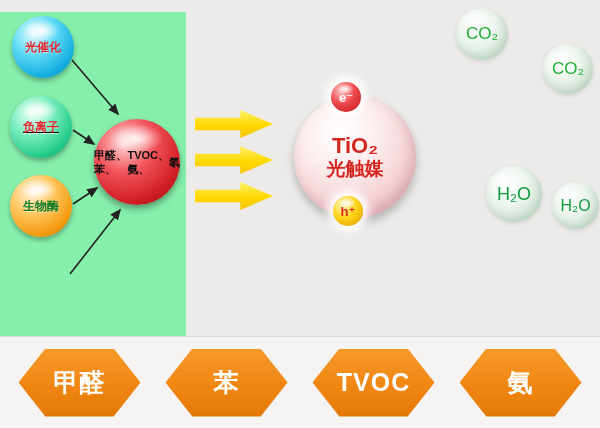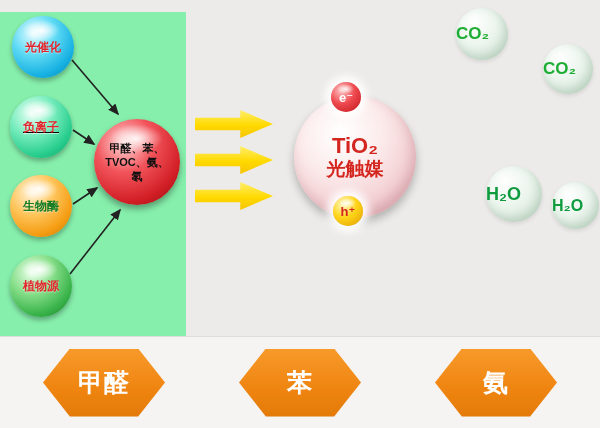--- a/index.html
+++ b/index.html
@@ -40,21 +40,21 @@
   #src-4{left:10px;top:243px;}
   #src-1 .lbl,#src-2 .lbl,#src-4 .lbl{color:#e3242b;}
   #src-3 .lbl{color:#157c23;}
   .src-sphere .lbl{position:relative;z-index:2;text-shadow:0 1px 1px rgba(255,255,255,.5);}
 
   
   .pollutant-sphere{
     position:absolute;left:94px;top:107px;width:86px;height:86px;border-radius:50%;
     background:radial-gradient(circle at 35% 28%,#ffd9d9 0%,#f2545b 35%,#d31f26 70%,#90090e 100%);
     box-shadow:0 4px 6px rgba(0,0,0,.35);
-    display:flex;flex-direction:column;align-items:center;justify-content:center;
+    display:flex;flex-direction:row;align-items:center;justify-content:center;
     font-size:11px;font-weight:bold;color:#111;line-height:1.3;
   }
   .pollutant-sphere::before{
     content:"";position:absolute;left:18%;top:6%;width:62%;height:34%;border-radius:50%;
     background:radial-gradient(ellipse at center,rgba(255,255,255,.9),rgba(255,255,255,0) 70%);
   }
   .pollutant-sphere span{position:relative;z-index:2;}
 
   
   .connectors{position:absolute;left:0;top:0;width:186px;height:336px;pointer-events:none;}
@@ -100,22 +100,22 @@
     left:333px;top:196px;
     background:radial-gradient(circle at 35% 28%,#fff7c8 0%,#ffd519 45%,#e09a00 100%);
     color:#d4251f;
   }
 
   
   .bubble{
     position:absolute;border-radius:50%;
     background:radial-gradient(circle at 35% 28%,rgba(255,255,255,.98) 0%,rgba(235,248,238,.75) 45%,rgba(200,226,206,.55) 80%,rgba(170,205,180,.55) 100%);
     box-shadow:inset -3px -4px 8px rgba(150,185,160,.45), 0 2px 4px rgba(0,0,0,.10);
-    display:flex;align-items:center;
-    color:#1fae35;font-weight:bold;
+    display:flex;align-items:center;justify-content:center;
+    color:#1fae35;font-weight:normal;
   }
   #co2-1{left:456px;top:8px;width:52px;height:52px;font-size:17px;}
   #co2-2{left:543px;top:44px;width:50px;height:50px;font-size:17px;}
   #h2o-1{left:486px;top:166px;width:56px;height:56px;font-size:18px;color:#0f9c3f;}
   #h2o-2{left:552px;top:182px;width:47px;height:47px;font-size:16px;color:#0f9c3f;}
 
   
   .bottom-band{
     position:absolute;left:0;top:336px;width:600px;height:92px;
     background:#f5f4f2;border-top:1px solid #e0dedb;
@@ -152,23 +152,20 @@
 
     <div class="src-sphere sphere-cyan" id="src-1">
       <span class="lbl">光催化</span>
     </div>
     <div class="src-sphere sphere-mint" id="src-2">
       <span class="lbl">负离子</span>
     </div>
     <div class="src-sphere sphere-orange" id="src-3">
       <span class="lbl">生物酶</span>
     </div>
-    <div class="src-sphere sphere-green" id="src-4">
-      <span class="lbl">植物源</span>
-    </div>
 
     <div class="pollutant-sphere">
       <span>甲醛、苯、</span>
       <span>TVOC、氨、</span>
       <span>氡</span>
     </div>
   </div>
 
   <div class="flow-arrow" id="flow-1"></div>
   <div class="flow-arrow" id="flow-2"></div>
@@ -199,17 +196,20 @@
   </div>
 
   <div class="bottom-band">
     <div class="hexagon">
       <span>甲醛</span>
     </div>
     <div class="hexagon">
       <span>苯</span>
     </div>
     <div class="hexagon">
+      <span>TVOC</span>
+    </div>
+    <div class="hexagon">
       <span>氨</span>
     </div>
   </div>
 
 </div>
 
 </body></html>

